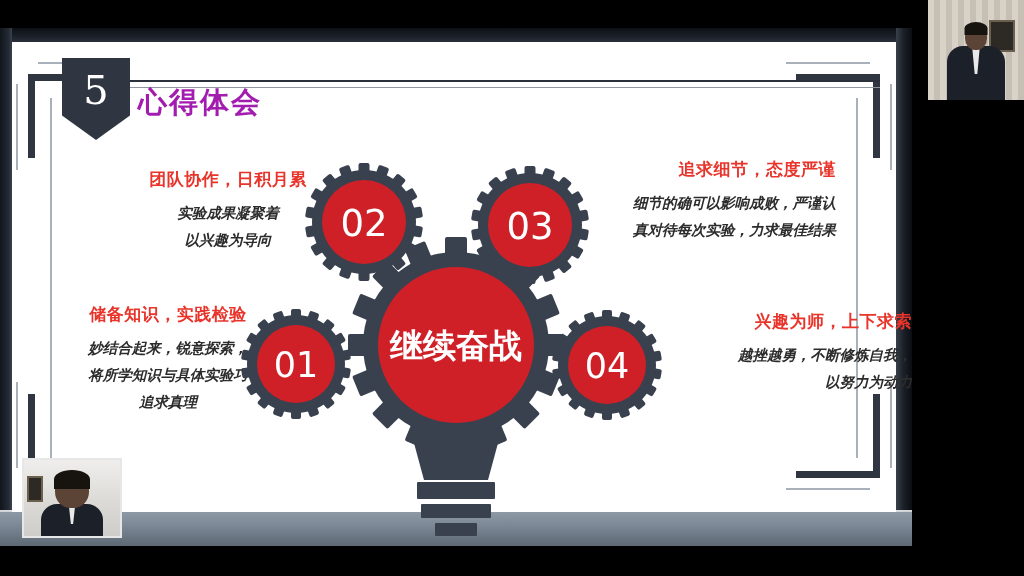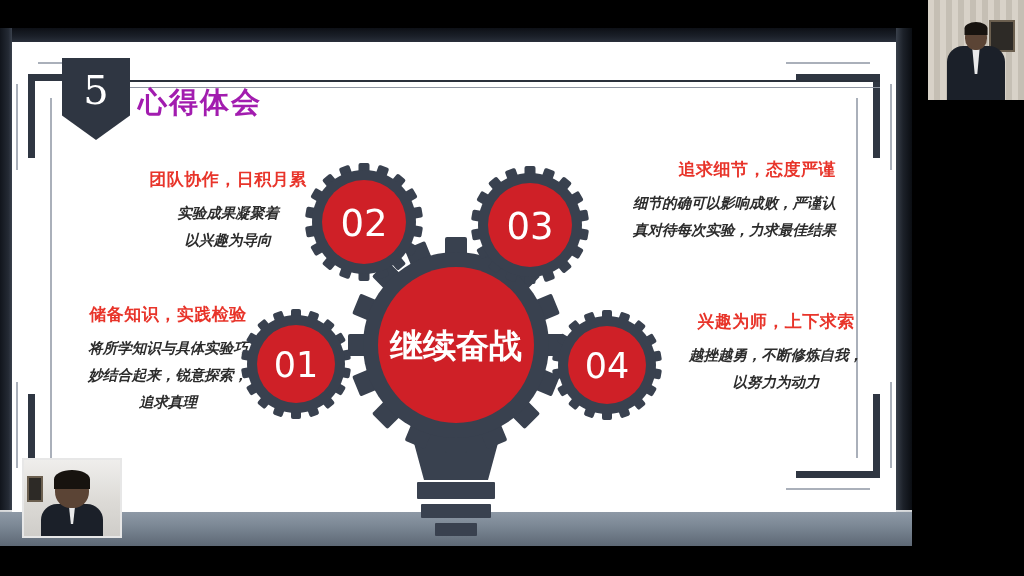--- a/index.html
+++ b/index.html
@@ -111,21 +111,21 @@
     font-weight: bold;
     font-size: 14.5px;
     line-height: 1.85;
     white-space: nowrap;
     font-style: italic;
   }
   .tb-tl { left: 128px; top: 140px; width: 200px; text-align: center; }
   .tb-tl .head { margin-left: 0; }
   .tb-tr { left: 598px; top: 130px; width: 238px; text-align: right; }
   .tb-bl { left: 64px; top: 275px; width: 208px; text-align: center; }
-  .tb-br { left: 676px; top: 282px; width: 200px; text-align: center; }
+  .tb-br { left: 712px; top: 282px; width: 200px; text-align: right; }
 
   
   #gears {
     position: absolute; left: 236px; top: 132px;
     width: 440px; height: 390px;
   }
   #gears svg { display: block; }
 
   
   .cam {
@@ -235,22 +235,22 @@
     </div>
 
     <div class="txtblock tb-tr">
       <div class="head">追求细节，态度严谨</div>
       <div class="line">细节的确可以影响成败，严谨认</div>
       <div class="line">真对待每次实验，力求最佳结果</div>
     </div>
 
     <div class="txtblock tb-bl">
       <div class="head">储备知识，实践检验</div>
+      <div class="line">妙结合起来，锐意探索，</div>
       <div class="line">将所学知识与具体实验巧</div>
-      <div class="line">妙结合起来，锐意探索，</div>
       <div class="line">追求真理</div>
     </div>
 
     <div class="txtblock tb-br">
       <div class="head">兴趣为师，上下求索</div>
       <div class="line">越挫越勇，不断修炼自我，</div>
       <div class="line">以努力为动力</div>
     </div>
 
     <div id="gears">

